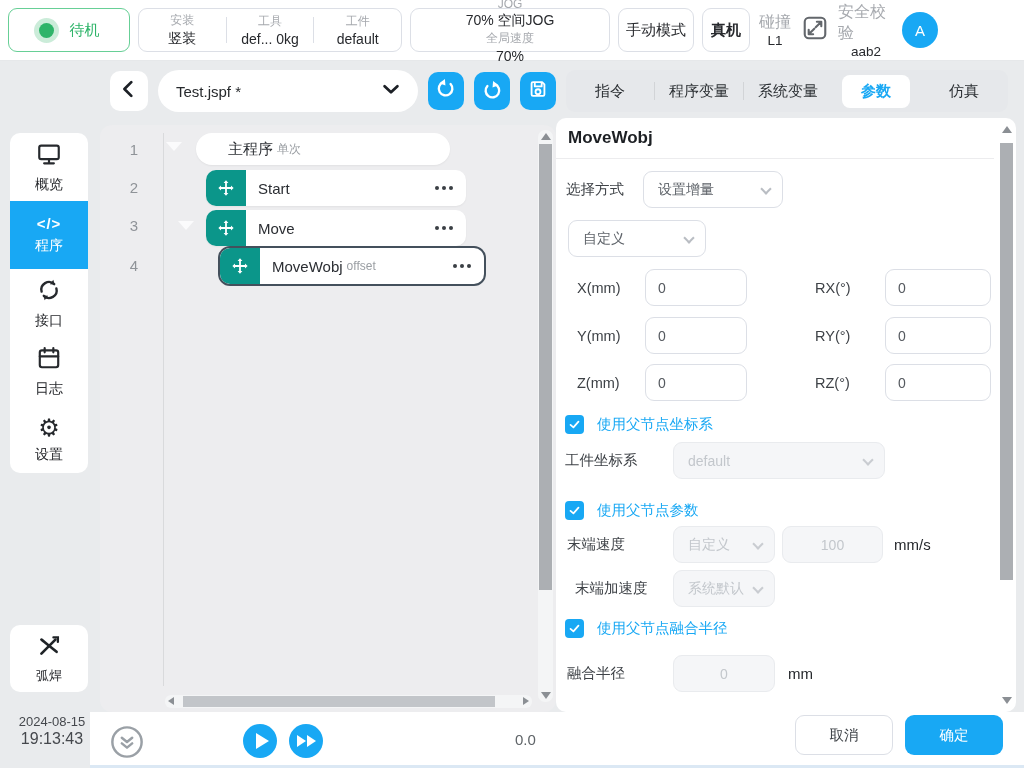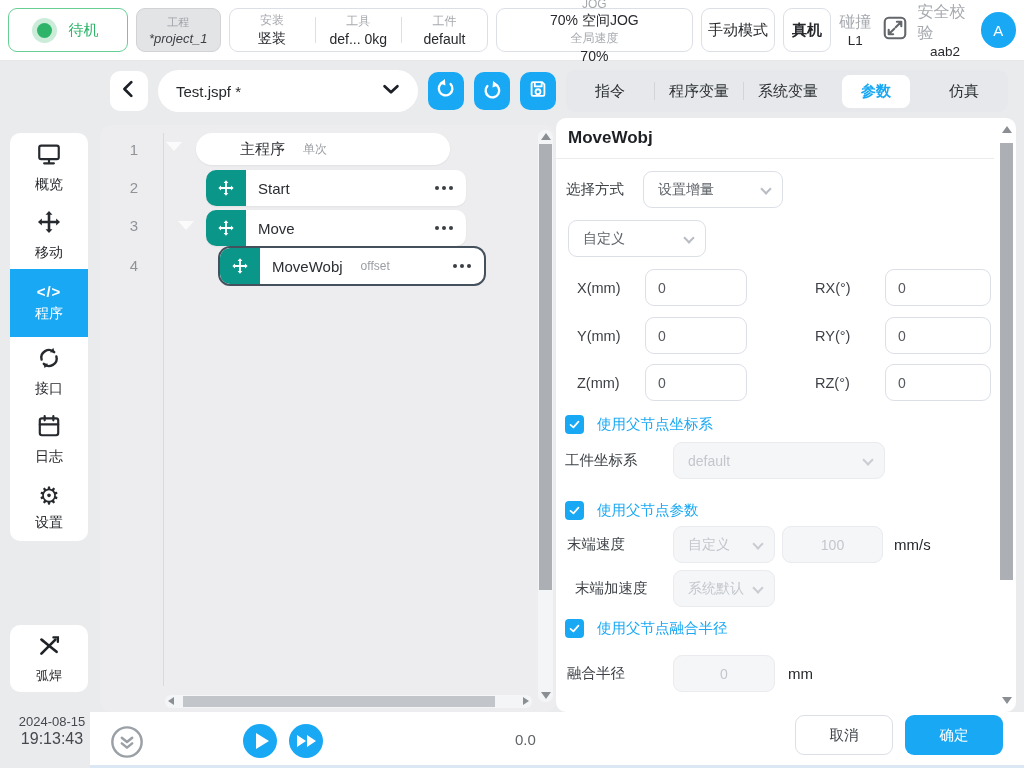--- a/index.html
+++ b/index.html
@@ -69,21 +69,21 @@
     border-right:8px solid transparent; border-top:9px solid #fbfbfc; }
   .row-pill { position:absolute; background:#fff; box-shadow:0 1px 2px rgba(0,0,0,.05);
     display:flex; align-items:center; overflow:hidden; }
   .row-main { left:96px; top:8px; width:254px; height:32px; border-radius:16px; padding-left:32px; }
   .row-node { left:106px; width:260px; height:36px; border-radius:10px; }
   .row-sel-wrap { position:absolute; left:118px; top:121px; width:268px; height:40px;
     border:2px solid #44505c; border-radius:12px; background:#fff; display:flex; align-items:center; overflow:hidden; }
   .teal-block { width:40px; height:100%; background:var(--teal); display:flex;
     align-items:center; justify-content:center; flex:0 0 40px; }
   .row-title { font-size:15px; color:#2b2e33; margin-left:12px; }
-  .row-tag { font-size:12px; color:#9a9ea3; margin-left:18px; }
+  .row-tag { font-size:12px; color:#9a9ea3; margin-left:4px; }
   .dots { margin-left:auto; margin-right:13px; display:flex; gap:3px; }
   .dots i { width:4px; height:4px; border-radius:50%; background:#3a3f44; }
   
   .vscroll { position:absolute; right:3px; top:5px; width:15px; height:572px; background:#f4f5f6; border-radius:7px; }
   .vthumb { position:absolute; left:1px; width:13px; background:#acafb3; }
   .arr { position:absolute; width:0; height:0; left:3px; }
   .arr-up { border-left:5px solid transparent; border-right:5px solid transparent; border-bottom:7px solid #8b8f94; top:3px; }
   .arr-dn { border-left:5px solid transparent; border-right:5px solid transparent; border-top:7px solid #8b8f94; bottom:3px; }
   .hscroll { position:absolute; left:65px; right:24px; bottom:4px; height:13px; background:#f4f5f6; border-radius:6px; }
   .hthumb { position:absolute; top:1px; height:11px; background:#c2c5c9; }
@@ -140,24 +140,20 @@
 </head>
 <body>
 
 <div id="stage">
 
   <div class="topbar">
     <div class="pill pill-status">
       <span class="status-dot"></span>
       <span class="status-label">待机</span>
     </div>
-    <div class="pill pill-project">
-      <span class="plabel">工程</span>
-      <span class="pvalue">*project_1</span>
-    </div>
     <div class="pill pill-info">
       <div class="info-col">
         <span class="ilabel">安装</span>
         <span class="ivalue">竖装</span>
       </div>
       <div class="vdiv"></div>
       <div class="info-col">
         <span class="ilabel">工具</span>
         <span class="ivalue">def... 0kg</span>
       </div>
@@ -202,28 +198,20 @@
 
   <div class="nav-card">
     <div class="nav-item">
       <span>
         <svg width="26" height="26" viewBox="0 0 24 24" fill="none" stroke="#26292d" stroke-width="2" stroke-linecap="round">
           <rect x="3" y="4.2" width="18" height="12.6" rx="1.8"></rect>
             <path d="M12 16.8 v3.4 M7.5 20.6 h9"></path>
         </svg>
       </span>
       <span class="nlabel">概览</span>
-    </div>
-    <div class="nav-item">
-      <span>
-        <svg width="26" height="26" viewBox="0 0 24 24">
-          <path fill="#26292d" d="M12 1.8 L15.2 5.4 H13.2 V10.8 H18.6 V8.8 L22.2 12 L18.6 15.2 V13.2 H13.2 V18.6 H15.2 L12 22.2 L8.8 18.6 H10.8 V13.2 H5.4 V15.2 L1.8 12 L5.4 8.8 V10.8 H10.8 V5.4 H8.8 Z"></path>
-        </svg>
-      </span>
-      <span class="nlabel">移动</span>
     </div>
     <div class="nav-item active">
       <span class="code-glyph">&lt;/&gt;</span>
       <span class="nlabel">程序</span>
     </div>
     <div class="nav-item">
       <span>
         <svg width="26" height="26" viewBox="0 0 24 24" fill="none" stroke="#26292d" stroke-width="2.2" stroke-linecap="round">
           <path d="M5.2 13.5 a7 7 0 0 1 11.6 -6.9"></path>
           <path d="M18.8 10.5 a7 7 0 0 1 -11.6 6.9"></path>
@@ -307,21 +295,21 @@
 
   <div class="tree-card">
     <span class="line-num" style="top:16px">1</span>
     <span class="line-num" style="top:54px">2</span>
     <span class="line-num" style="top:92px">3</span>
     <span class="line-num" style="top:132px">4</span>
     <div class="num-div"></div>
 
     <div class="tri-down" style="left:66px; top:17px"></div>
     <div class="row-pill row-main">
-      <span class="row-title" style="margin-left:12px">主程序</span>
+      <span class="row-title" style="margin-left:0">主程序</span>
       <span class="row-tag">单次</span>
     </div>
 
     <div class="row-pill row-node" style="top:45px">
       <div class="teal-block">
         <svg width="18" height="18" viewBox="0 0 24 24">
             <path fill="#fff" d="M12 1.8 L15.2 5.4 H13.2 V10.8 H18.6 V8.8 L22.2 12 L18.6 15.2 V13.2 H13.2 V18.6 H15.2 L12 22.2 L8.8 18.6 H10.8 V13.2 H5.4 V15.2 L1.8 12 L5.4 8.8 V10.8 H10.8 V5.4 H8.8 Z"></path>
           </svg>
       </div>
       <span class="row-title">Start</span>

